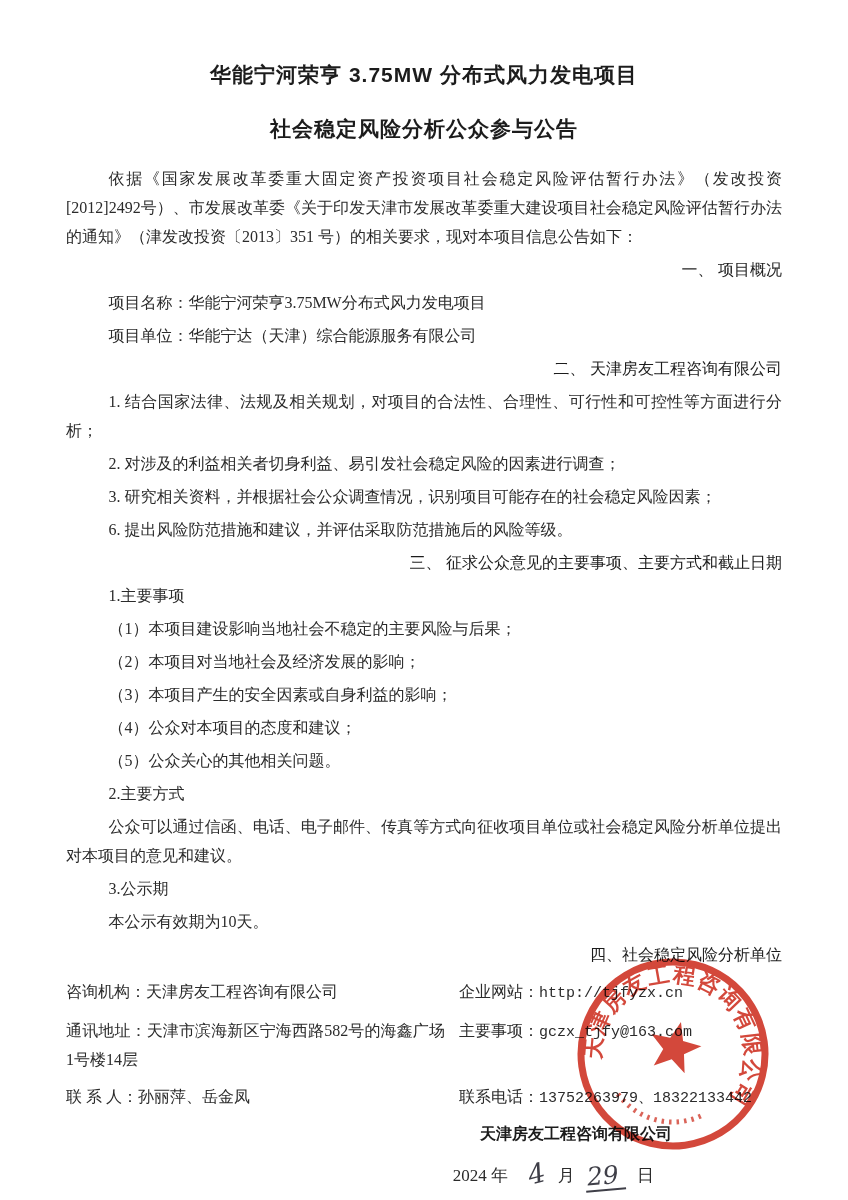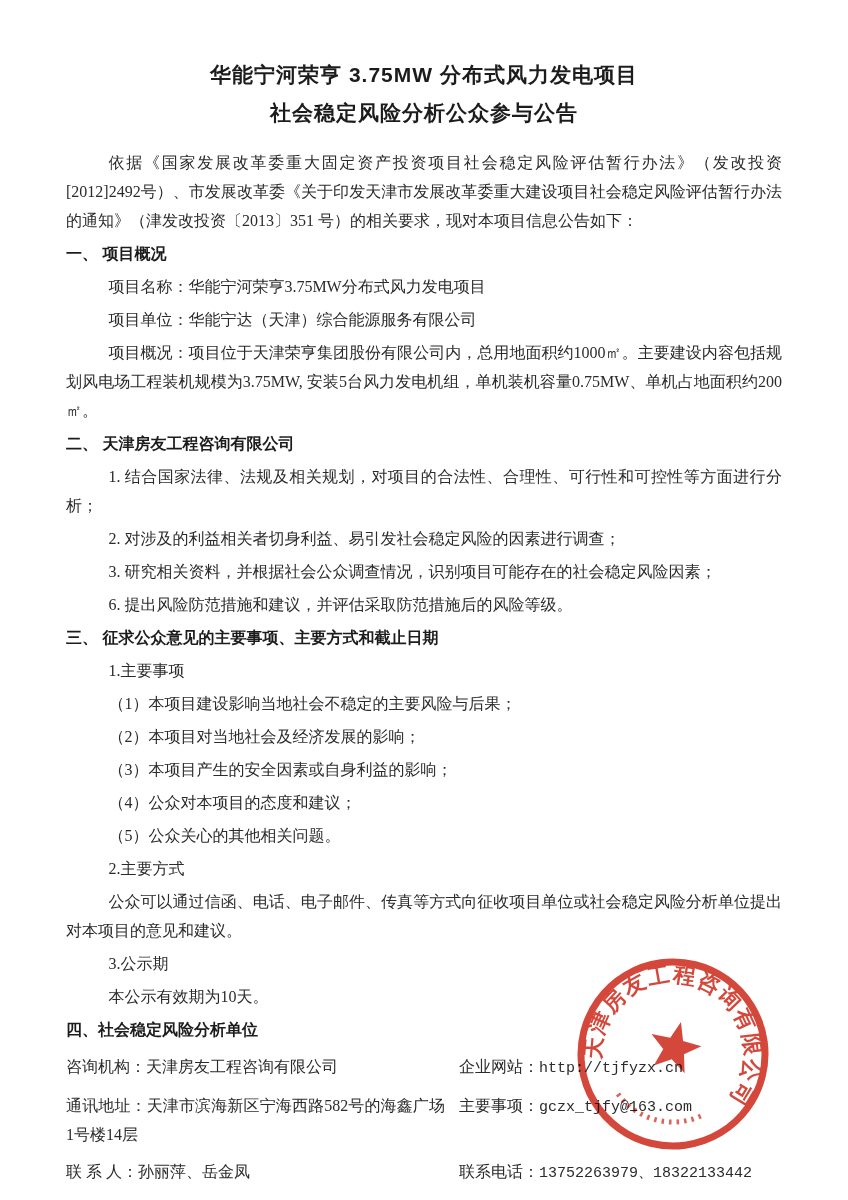--- a/index.html
+++ b/index.html
@@ -19,32 +19,32 @@
   .title {
     font-family: "Liberation Sans", sans-serif;
     font-weight: 700;
     font-size: 21px;
     line-height: 34px;
     text-align: center;
     letter-spacing: 1px;
     color: #1c1c1c;
     margin: 0;
   }
-  .title + .title { margin-top: 4px; }
+  .title + .title { margin-top: 20px; }
   .body-flow { margin-top: 18px; font-size: 16px; line-height: 29px; }
   p { margin: 4px; }
   .para {
     text-align: justify;
     text-indent: 2.65em;
   }
   .hd {
     font-family: "Liberation Sans", sans-serif;
-    font-weight: 700;
+    font-weight: 400;
     color: #1c1c1c;
-    text-align: left;
+    text-align: right;
   }
   .contacts {
     display: grid;
     grid-template-columns: 393px 1fr;
     align-items: start;
     text-align: justify;
   }
   .contacts .cell { padding-right: 6px; }
   .mono-val { font-family: "Liberation Mono", monospace; font-size: 15px; letter-spacing: 0; }
   .signature {
@@ -99,21 +99,20 @@
   <p class="title">华能宁河荣亨 3.75MW 分布式风力发电项目</p>
   <p class="title">社会稳定风险分析公众参与公告</p>
 
   <div class="body-flow">
 
     <p class="para">依据《国家发展改革委重大固定资产投资项目社会稳定风险评估暂行办法》（发改投资[2012]2492号）、市发展改革委《关于印发天津市发展改革委重大建设项目社会稳定风险评估暂行办法的通知》（津发改投资〔2013〕351 号）的相关要求，现对本项目信息公告如下：</p>
 
     <p class="hd">一、 项目概况</p>
     <p class="para">项目名称：华能宁河荣亨3.75MW分布式风力发电项目</p>
     <p class="para">项目单位：华能宁达（天津）综合能源服务有限公司</p>
-    <p class="para">项目概况：项目位于天津荣亨集团股份有限公司内，总用地面积约1000㎡。主要建设内容包括规划风电场工程装机规模为3.75MW, 安装5台风力发电机组，单机装机容量0.75MW、单机占地面积约200㎡。</p>
 
     <p class="hd">二、 天津房友工程咨询有限公司</p>
     <p class="para">1. 结合国家法律、法规及相关规划，对项目的合法性、合理性、可行性和可控性等方面进行分析；</p>
     <p class="para">2. 对涉及的利益相关者切身利益、易引发社会稳定风险的因素进行调查；</p>
     <p class="para">3. 研究相关资料，并根据社会公众调查情况，识别项目可能存在的社会稳定风险因素；</p>
     <p class="para">6. 提出风险防范措施和建议，并评估采取防范措施后的风险等级。</p>
 
     <p class="hd">三、 征求公众意见的主要事项、主要方式和截止日期</p>
     <p class="para">1.主要事项</p>
     <p class="para">（1）本项目建设影响当地社会不稳定的主要风险与后果；</p>

